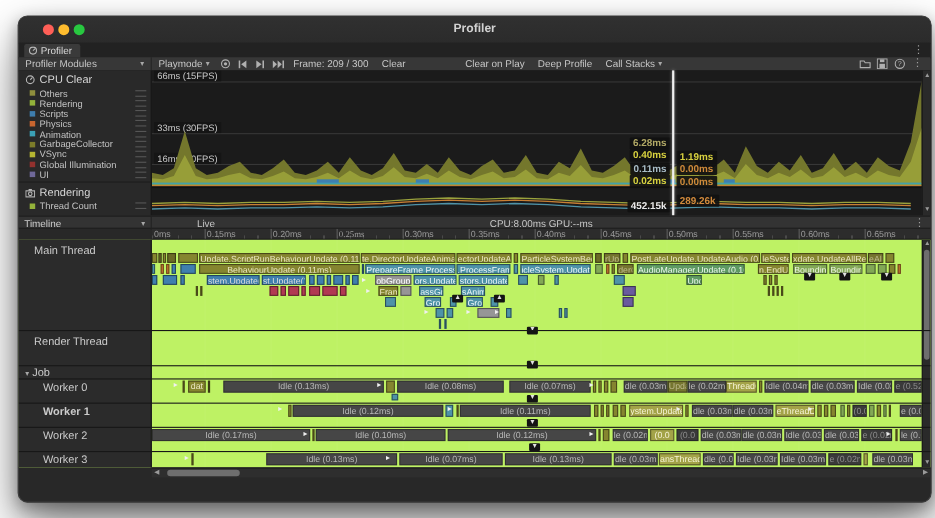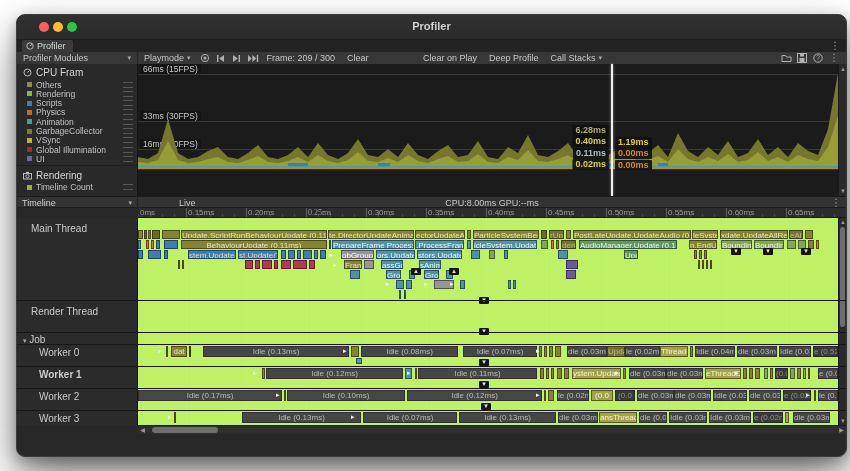--- a/index.html
+++ b/index.html
@@ -172,21 +172,21 @@
   </div>
 
   <div class="sidebar" id="sidebar">
       <div class="mod-head" style="top: 3px;">
         <span>
           <svg width="9" height="9" viewBox="0 0 9 9">
             <circle cx="4.5" cy="4.5" r="3.5" fill="none" stroke="#b8b8b8"></circle>
             <path d="M4.5 4.5 L6.6 2.4" stroke="#b8b8b8"></path>
           </svg>
         </span>
-        <div>CPU Fram</div>
+        <div>CPU Clear</div>
       </div>
       <div class="leg" style="top: 16px;">
         <div class="sw" style="background: rgb(143, 143, 61);"></div>
         <div style="overflow: hidden; white-space: nowrap;">Others</div>
         <div class="grip"></div>
       </div>
       <div class="leg" style="top: 25.3px;">
         <div class="sw" style="background: rgb(147, 178, 58);"></div>
         <div style="overflow: hidden; white-space: nowrap;">Rendering</div>
         <div class="grip"></div>
@@ -232,21 +232,21 @@
           <svg width="9" height="9" viewBox="0 0 9 9">
             <rect x="0.5" y="2.5" width="8" height="5.5" fill="none" stroke="#b8b8b8"></rect>
             <circle cx="4.5" cy="5.2" r="1.6" fill="none" stroke="#b8b8b8"></circle>
             <rect x="3" y="0.8" width="3" height="1.6" fill="#b8b8b8"></rect>
           </svg>
         </span>
         <div>Rendering</div>
       </div>
       <div class="leg" style="top: 118.7px;">
         <div class="sw" style="background: rgb(147, 178, 58);"></div>
-        <div style="overflow: hidden; white-space: nowrap;">Timeline Count</div>
+        <div style="overflow: hidden; white-space: nowrap;">Thread Count</div>
         <div class="grip"></div>
       </div>
     </div>
 
   <div class="charts" id="charts">
     <div class="cpu" id="cpuChart">
         <div class="guide" style="top: 10px;"></div>
         <div class="glabel" style="top: 0px;">66ms (15FPS)</div>
         <div class="guide" style="top: 57px;"></div>
         <div class="glabel" style="top: 47px;">33ms (30FPS)</div>
@@ -264,20 +264,31 @@
             <rect x="0" y="104.2" width="700" height="1" fill="#c87f34" opacity="0.9"></rect>
           </svg>
         </div>
         <div class="chip" style="left: 471px; top: 61px; transform: translateX(-100%); color: rgb(179, 170, 102);">6.28ms</div>
         <div class="chip" style="left: 471px; top: 72.3px; transform: translateX(-100%); color: rgb(216, 209, 63);">0.40ms</div>
         <div class="chip" style="left: 471px; top: 83.6px; transform: translateX(-100%); color: rgb(169, 189, 199);">0.11ms</div>
         <div class="chip" style="left: 471px; top: 94.9px; transform: translateX(-100%); color: rgb(216, 209, 63);">0.02ms</div>
         <div class="chip" style="left: 477px; top: 73px; color: rgb(216, 209, 63);">1.19ms</div>
         <div class="chip" style="left: 477px; top: 84.3px; color: rgb(207, 138, 58);">0.00ms</div>
         <div class="chip" style="left: 477px; top: 95.6px; color: rgb(207, 138, 58);">0.00ms</div>
+      </div>
+    <div class="rchart" id="renderChart">
+        <div>
+          <svg width="700" height="26" style="position:absolute;left:0;top:0">
+            <polyline points="0,14 30,13 60,14 90,13 120,13 150,12 180,13 210,12 240,10 270,9 300,10 330,9 360,10 390,12 420,13 450,14 480,13 510,12 540,13 570,13 600,14 630,13 660,13 690,14" fill="none" stroke="#9aa23c" stroke-width="1.2"></polyline>
+            <polyline points="0,16 30,15 60,16 90,15 120,15 150,14 180,15 210,14 240,12 270,11 300,12 330,11 360,12 390,14 420,15 450,16 480,15 510,14 540,15 570,15 600,16 630,15 660,15 690,16" fill="none" stroke="#c87f34" stroke-width="1.2"></polyline>
+            <polyline points="0,19 30,18 60,19 90,18 120,18 150,17 180,18 210,17 240,15 270,14 300,15 330,14 360,15 390,17 420,18 450,19 480,18 510,17 540,18 570,18 600,19 630,18 660,18 690,19" fill="none" stroke="#4f93a8" stroke-width="1.2"></polyline>
+          </svg>
+        </div>
+        <div class="chip" style="left: 471px; top: 11px; transform: translateX(-100%); color: rgb(232, 232, 232);">452.15k</div>
+        <div class="chip" style="left: 477px; top: 6px; color: rgb(210, 138, 60);">289.26k</div>
       </div>
     <div class="selline" id="selline" style="left: 473px;"></div>
     <div class="vscroll" style="top:0;height:132px">
       <span class="sarrow" style="top:1px">▲</span>
       <span class="sarrow" style="bottom:1px">▼</span>
     </div>
   </div>
 
   <div class="viewrow">
     <div class="viewdd">

